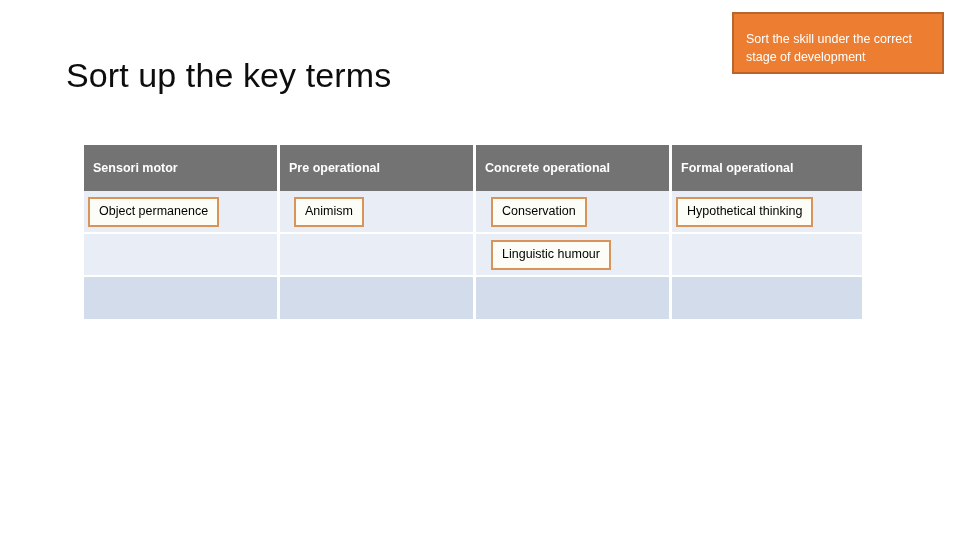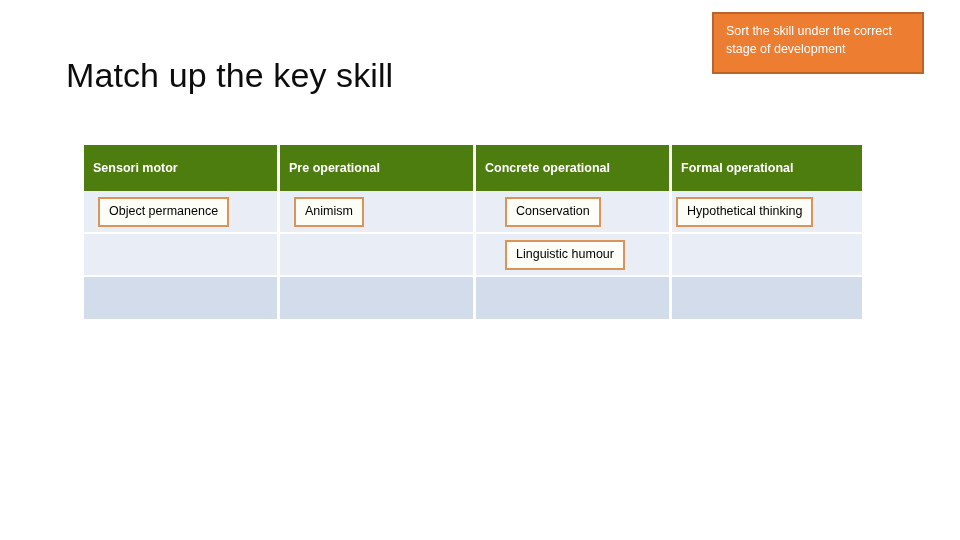--- a/index.html
+++ b/index.html
@@ -12,28 +12,28 @@
     height: 540px;
     background: #ffffff;
     font-family: "Liberation Sans", sans-serif;
     overflow: hidden;
     position: relative;
   }
 
   
   #instruction-callout {
     position: absolute;
-    left: 712px;
+    left: 732px;
     top: 12px;
     width: 212px;
     height: 62px;
     box-sizing: border-box;
     background: #ED7D31;
     border: 2px solid #B9642A;
-    padding: 8px 10px 6px 12px;
+    padding: 16px 10px 6px 12px;
   }
   #instruction-callout .callout-text {
     color: #ffffff;
     font-size: 12.5px;
     line-height: 18px;
     font-family: "Liberation Sans", sans-serif;
     display: block;
     white-space: pre-line;
   }
 
@@ -59,21 +59,21 @@
     border-collapse: separate;
     border-spacing: 0;
     table-layout: fixed;
   }
   #terms-table col.c0 { width: 196px; }
   #terms-table col.c1 { width: 196px; }
   #terms-table col.c2 { width: 196px; }
   #terms-table col.c3 { width: 190px; }
 
   #terms-table th {
-    background: #4d7c0f;
+    background: #737373;
     color: #ffffff;
     font-size: 12.5px;
     font-weight: 600;
     text-align: left;
     padding: 0 0 0 9px;
     height: 46px;
     vertical-align: middle;
     border-right: 3px solid #ffffff;
     font-family: "Liberation Sans", sans-serif;
     margin-top: 16px;
@@ -101,34 +101,34 @@
     border: 2px solid #D99559;
     color: #000000;
     font-size: 12.5px;
     line-height: 15px;
     font-family: "Liberation Sans", sans-serif;
     padding: 5px 9px 6px 9px;
     white-space: nowrap;
     box-sizing: border-box;
     cursor: move;
   }
-  .chip-wrap { padding-left: 14px; }
+  .chip-wrap { padding-left: 4px; }
   .chip-wrap.indent-1 { padding-left: 14px; }
-  .chip-wrap.indent-2 { padding-left: 29px; text-align: right; }
+  .chip-wrap.indent-2 { padding-left: 15px; text-align: right; }
   .chip-wrap.indent-3 { padding-left: 4px; }
   .cell-empty { }
 </style>
 </head>
 <body>
 
 <div id="instruction-callout">
   <span class="callout-text">Sort the skill under the correct stage of development</span>
 </div>
 
-<div id="page-title">Match up the key skill</div>
+<div id="page-title">Sort up the key terms</div>
 
 <table id="terms-table">
   <colgroup>
     <col class="c0">
       <col class="c1">
       <col class="c2">
       <col class="c3">
   </colgroup>
   <thead>
     <tr>

